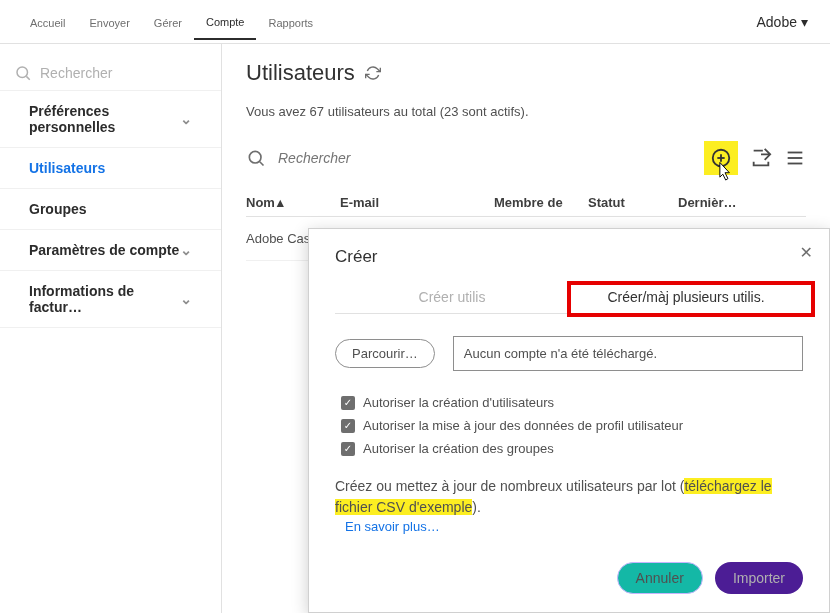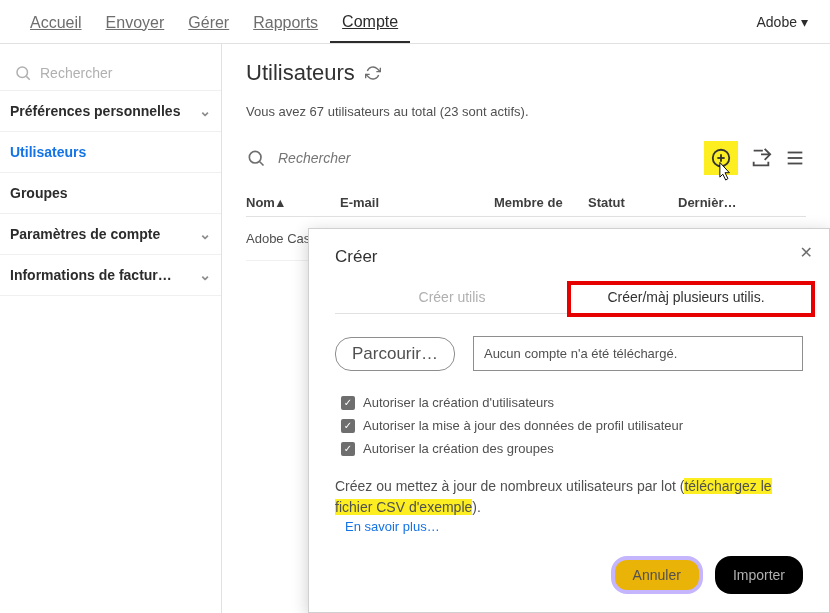--- a/index.html
+++ b/index.html
@@ -1,31 +1,31 @@
 <!DOCTYPE html>
 <html><head>
   <meta charset="utf-8">
   <style>
     * { box-sizing: border-box; margin: 0; padding: 0; }
     body { font-family: -apple-system,BlinkMacSystemFont,"Segoe UI",sans-serif; font-size: 14px; background:#fff; color:#2c2c2c; width:830px; height:613px; overflow:hidden; position:relative; }
     
     
     .topnav { display:flex; align-items:center; padding:0 18px; height:44px; border-bottom:1px solid #e1e1e1; }
-    .topnav .tab { padding:12px 12px 10px; color:#6e6e6e; cursor:pointer; font-size:16px;text-decoration:underline; }
+    .topnav .tab { padding:12px 12px 10px; color:#6e6e6e; cursor:pointer; font-size:11px; }
     .topnav .tab.active { color:#2c2c2c; border-bottom:2px solid #2c2c2c; font-weight:500; }
     .topnav .spacer { flex:1; }
     .topnav .brand { display:flex; align-items:center; color:#2c2c2c; cursor:pointer; gap:4px; padding-right:4px;}
     
     .main { display:flex; height:calc(100% - 44px); }
     
     
     .sidebar { width:222px; border-right:1px solid #e1e1e1; padding-top:12px; }
     .side-search { display:flex; align-items:center; gap:8px; padding:8px 14px; color:#b0b0b0; }
     .side-search svg { width:18px; height:18px; }
-    .side-item { display:flex; align-items:center; justify-content:space-between; padding:12px 10px; color:#2c2c2c; cursor:pointer; font-size:14px; border-bottom:1px solid #f0f0f0; font-weight:600;}
+    .side-item { display:flex; align-items:center; justify-content:space-between; padding:12px 29px; color:#2c2c2c; cursor:pointer; font-size:14px; border-bottom:1px solid #f0f0f0; font-weight:600;}
     .side-item.first { border-top:1px solid #f0f0f0; }
     .side-item.active { color:#1473e6; }
     .chev { color:#8e8e8e; }
     
     
     .content { flex:1; padding:16px 24px; position:relative; }
     .page-title { display:flex; align-items:center; gap:10px; font-size:22px; color:#323232; margin-bottom:18px; }
     .page-title svg { width:16px; height:16px; color:#6e6e6e; }
     .sub { color:#505050; font-size:13px; margin-bottom: 22px; }
     
@@ -49,44 +49,44 @@
     
     .modal { position:absolute; bottom:0; right:0; width:522px; height:385px; background:#fff; border:1px solid #d0d0d0; box-shadow:0 4px 16px rgba(0,0,0,.2); padding:18px 26px; }
     .modal .close { position:absolute; top:14px; right:16px; cursor:pointer; color:#6e6e6e; font-size:16px;}
     .modal-title { font-size:17px; color:#323232; margin-bottom:22px; }
     .mtabs { display:flex; border-bottom:1px solid #e1e1e1; margin-bottom:22px; }
     .mtab { flex:1; text-align:center; padding:0 0 8px; color:#b0b0b0; }
     .mtab.right { color:#323232; position:relative; }
     .redbox { position:absolute; border:4px solid #e60000; top:-8px; left:-2px; right:-12px; bottom:-4px; pointer-events:none;}
     
     .filerow { display:flex; align-items:center; gap:18px; margin-bottom:24px;}
-    .browse { border:1px solid #8e8e8e; border-radius:16px; padding:6px 16px; background:#fff; font-size:17px; color:#505050; cursor:pointer;}
+    .browse { border:1px solid #8e8e8e; border-radius:16px; padding:6px 16px; background:#fff; font-size:13px; color:#505050; cursor:pointer;}
     .filebox { flex:1; border:1px solid #8e8e8e; padding:9px 10px; font-size:13px; color:#505050;}
     
     .cbrow { display:flex; align-items:center; gap:8px; font-size:13px; color:#505050; margin-bottom:8px; padding-left:6px;}
     .cb { width:14px; height:14px; background:#6e6e6e; color:#fff; display:inline-flex; align-items:center; justify-content:center; font-size:10px; border-radius:2px;}
     
     .para { font-size:14px; color:#505050; margin-top:20px; line-height:1.5;}
     .hl { background:#fcee21; }
     .link { color:#1473e6; cursor:pointer; font-size:13px; display:inline-block; margin-top:0; margin-left:10px;}
     
     .actions { position:absolute; bottom:18px; right:26px; display:flex; gap:12px;}
     .pill { border-radius:16px; padding:7px 18px; font-size:14px; cursor:pointer;}
-    .pill.cancel { border:4px solid #c4b5fd; background:#eab308; color:#505050;}
-    .pill.import { background:#000000; color:#b0b0b0; border:none;}
+    .pill.cancel { border:1px solid #c4b5fd; background:#14b8a6; color:#505050;}
+    .pill.import { background:#4c1d95; color:#b0b0b0; border:none;}
   </style>
 </head>
 <body>
 
 <div class="topnav">
   <div class="tab">Accueil</div>
   <div class="tab">Envoyer</div>
   <div class="tab">Gérer</div>
+  <div class="tab active">Compte</div>
   <div class="tab">Rapports</div>
-  <div class="tab active">Compte</div>
   <div class="spacer"></div>
   <div class="brand">
     <span>Adobe</span>
     <span>▾</span>
   </div>
 </div>
 
 <div class="main">
 
   <div class="sidebar">

